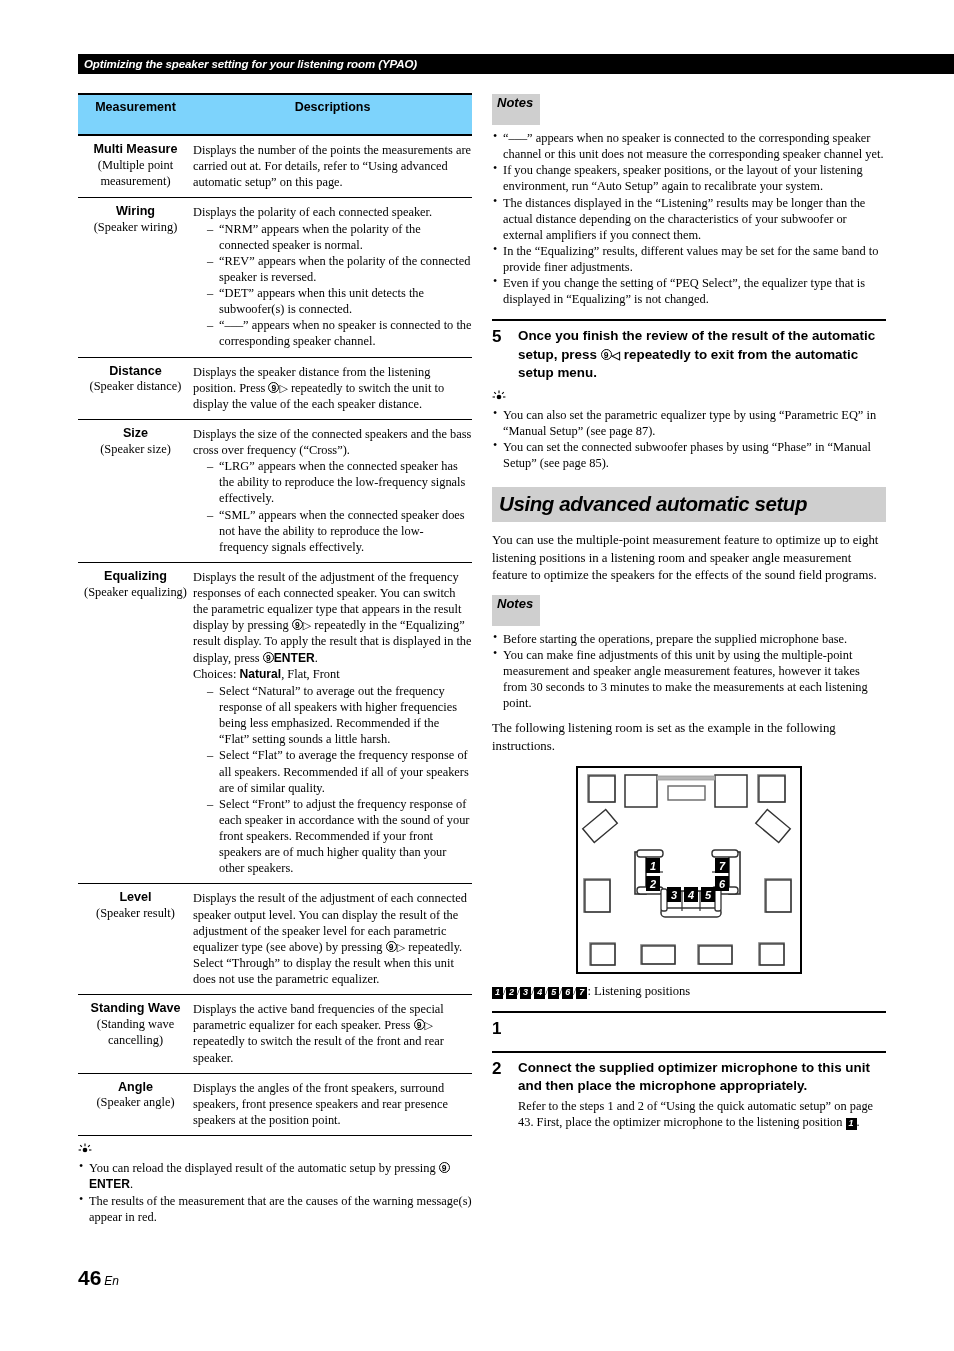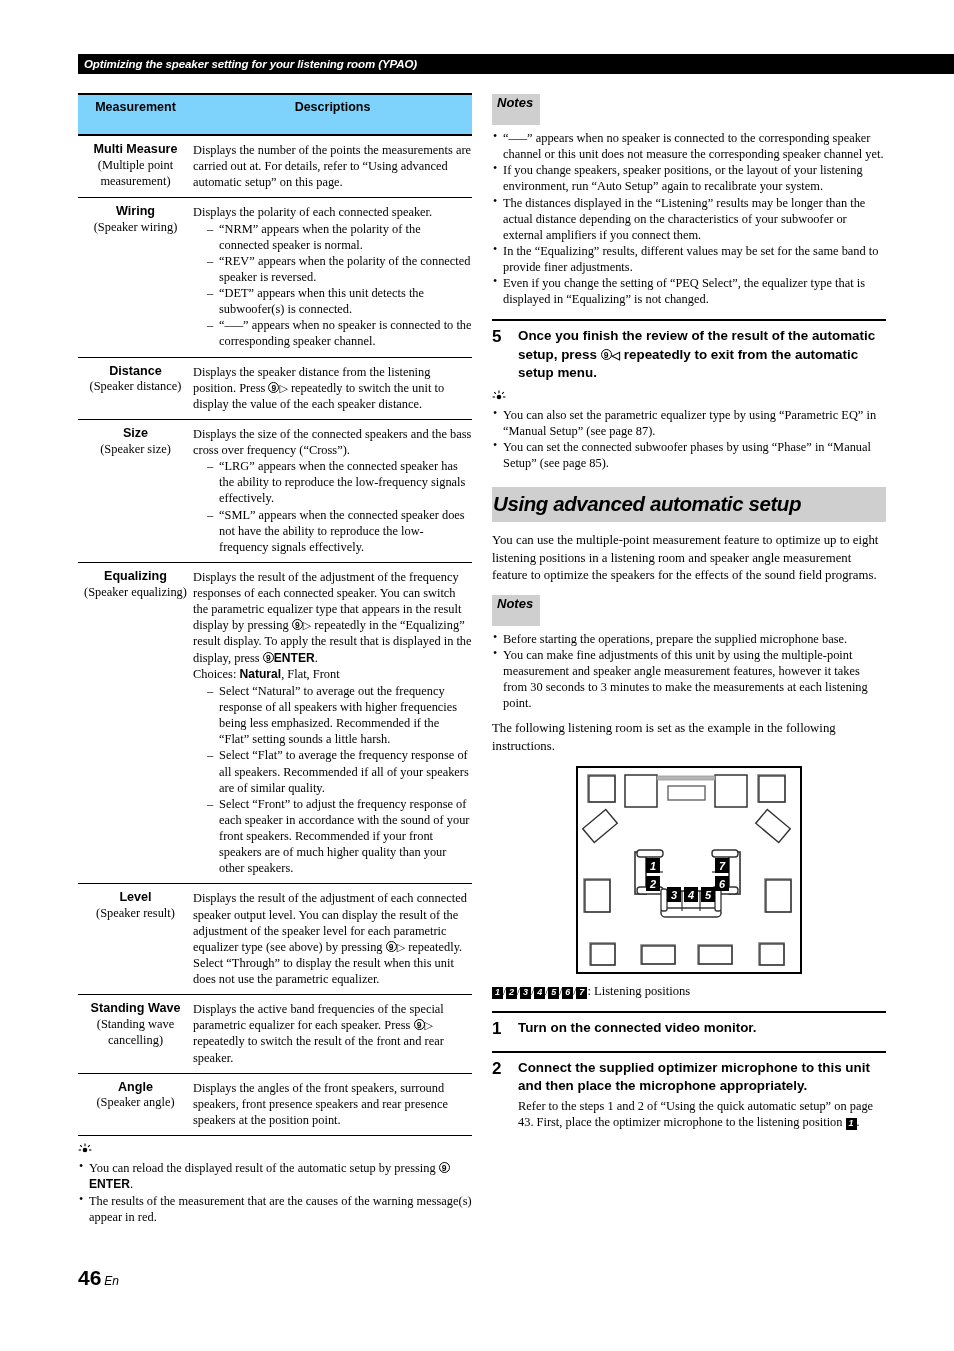--- a/index.html
+++ b/index.html
@@ -84,21 +84,21 @@
     font-family:"Liberation Sans", sans-serif;
     font-style:italic; font-weight:bold; font-size:13px;
     padding:1px 7px 15px 5px; margin-bottom:5px;
   }
 
   
   .sec-head {
     background:#cfcfcf; width:100%;
     font-family:"Liberation Sans", sans-serif;
     font-style:italic; font-weight:bold; font-size:20.5px;
-    padding:5px 0 6px 1px; letter-spacing:-0.4px;
+    padding:5px 0 6px 7px; letter-spacing:-0.4px;
     margin:16px 0 10px 0;
   }
 
   
   .step { border-top:2.2px solid #000; padding-top:6px; margin-top:12px; display:flex; }
   .step .num {
     font-family:"Liberation Sans", sans-serif; font-weight:bold; font-size:17px;
     width:26px; flex:0 0 26px; line-height:1.15;
   }
   .step .body { flex:1; }
@@ -411,23 +411,20 @@
           </g>
       </svg>
     </div>
 
     
     <p class="legend"><span class="chip">1</span><span class="sep">/</span><span class="chip">2</span><span class="sep">/</span><span class="chip">3</span><span class="sep">/</span><span class="chip">4</span><span class="sep">/</span><span class="chip">5</span><span class="sep">/</span><span class="chip">6</span><span class="sep">/</span><span class="chip">7</span><span>: Listening positions</span></p>
 
     
     <div class="step">
       <div class="num">1</div>
-      <div class="body">
-        <span class="title">Turn on the connected video monitor.</span>
-      </div>
     </div>
 
     
     <div class="step">
       <div class="num">2</div>
       <div class="body">
         <span class="title">Connect the supplied optimizer microphone to this unit and then place the microphone appropriately.</span>
         <span class="desc"><span>Refer to the steps 1 and 2 of “Using the quick automatic setup” on page 43. First, place the optimizer microphone to the listening position </span><span class="chip">1</span><span>.</span></span>
       </div>
     </div>

